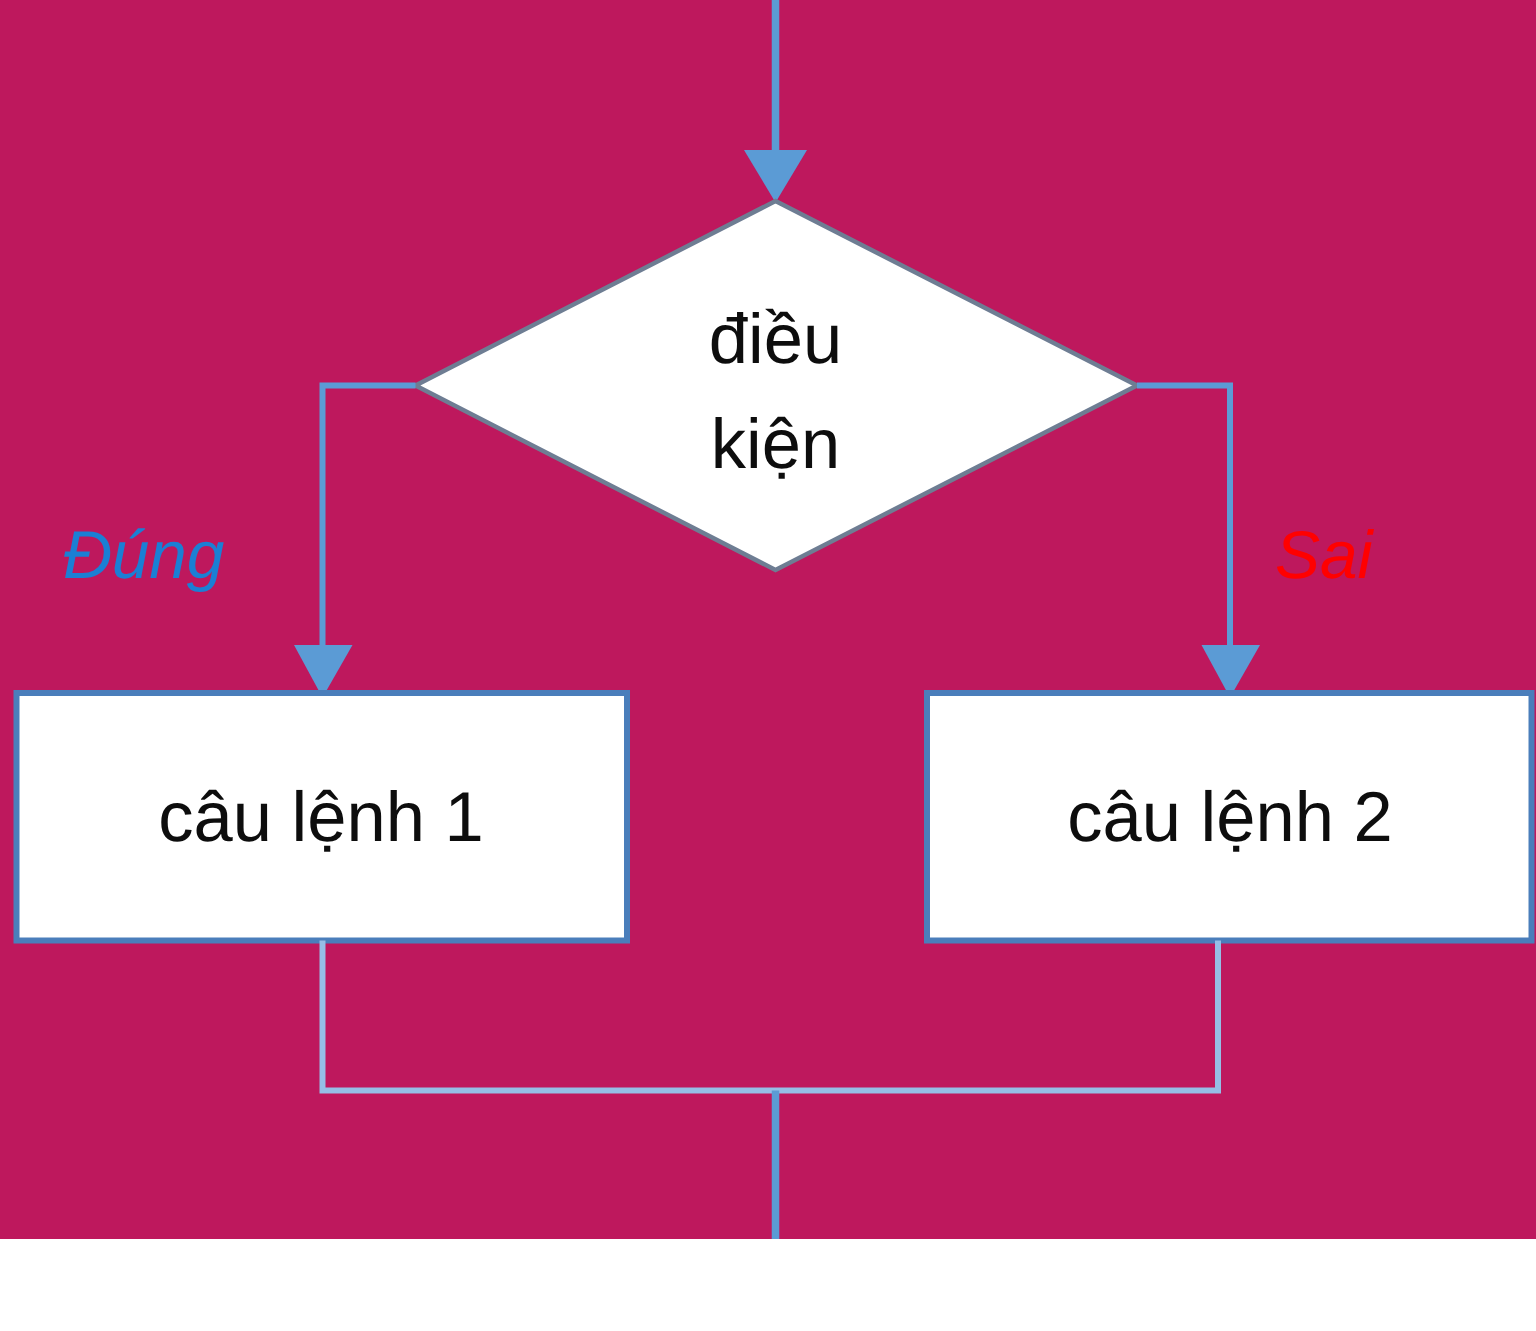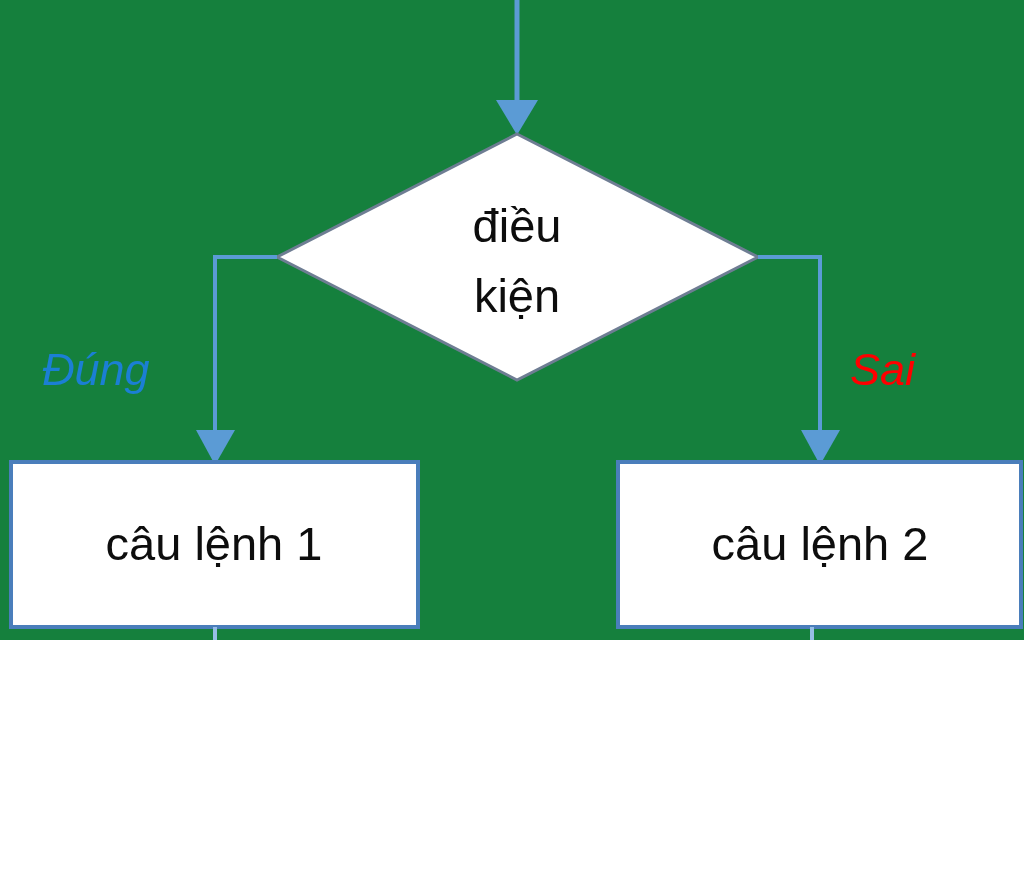--- a/index.html
+++ b/index.html
@@ -6,22 +6,22 @@
     margin: 0;
     padding: 0;
     background: #ffffff;
   }
   body {
     font-family: "Liberation Sans", sans-serif;
   }
   #canvas {
     position: relative;
     width: 1024px;
-    height: 640px;
-    background: #15803d;
+    height: 826px;
+    background: #be185d;
     overflow: hidden;
   }
   #flow-svg {
     position: absolute;
     left: 0;
     top: 0;
     width: 1024px;
     height: 887px;
   }
   .node-text {

